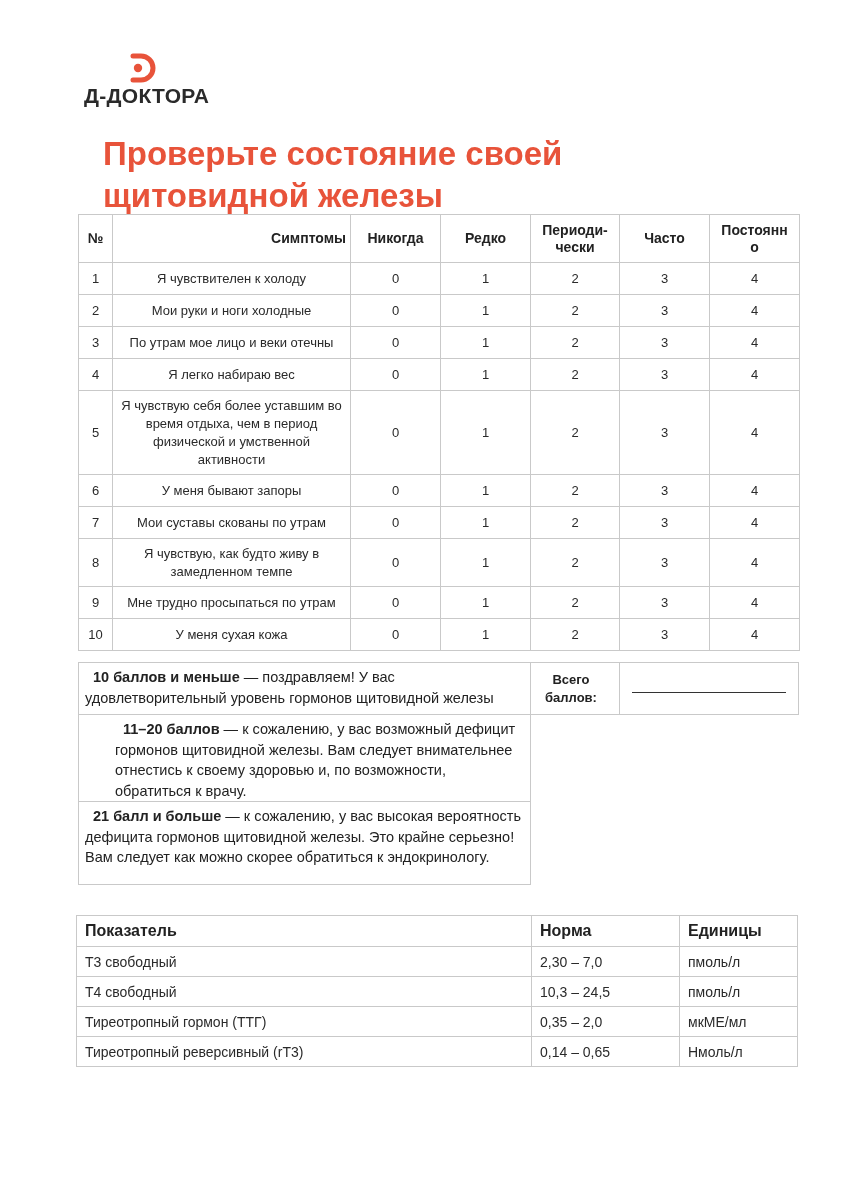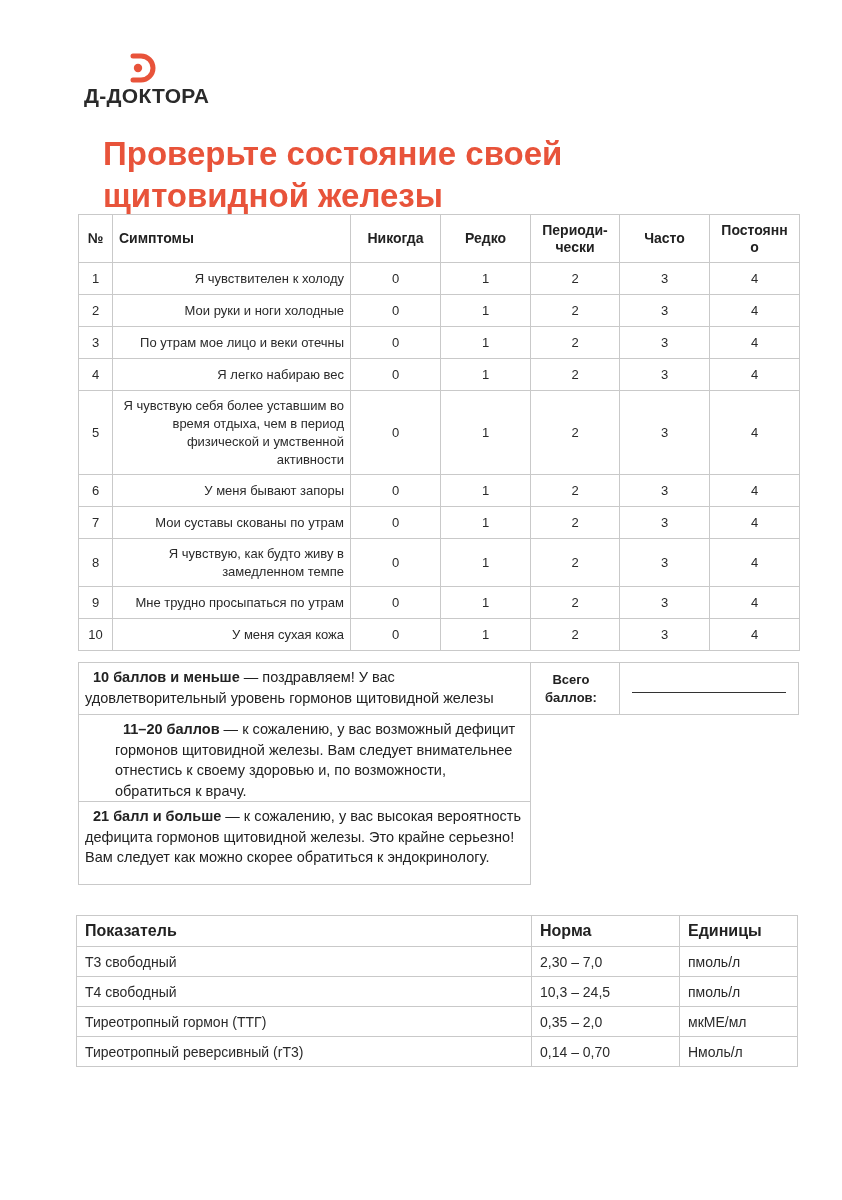--- a/index.html
+++ b/index.html
@@ -8,22 +8,22 @@
   .logo { position:absolute; left:74px; top:52px; display:flex; align-items:center;flex-direction:column; }
   .logo svg { width:30px; height:32px; }
   .logo-text { margin-left:10px; font-weight:bold; font-size:21px; color:#2a2a2a; letter-spacing:0.3px; }
   .title { position:absolute; left:90px; top:120px; width:600px; margin:13px;
            font-weight:bold; font-size:33px; line-height:42px; color:#e8533a; }
   table { border-collapse:collapse; position:absolute; }
   td, th { border:1.5px solid #c9c9c9; }
   .sym { left:78px; top:214px; width:721px; table-layout:fixed; }
   .sym th { font-size:14px; font-weight:bold; color:#222; height:47px; padding:0 4px; line-height:17px; }
   .sym td { font-size:13px; color:#2a2a2a; text-align:center; padding:0 4px; }
-  .sym td.txt { text-align:right; padding:0 6px; line-height:18px; }
-  .sym th.txt { text-align:left; padding-left:6px; }
+  .sym td.txt { text-align:center; padding:0 6px; line-height:18px; }
+  .sym th.txt { text-align:right; padding-left:6px; }
   .r1 td { height:31px; }
   .r4 td { height:83px; }
   .r2 td { height:47px; }
   .legend { position:absolute; left:78px; top:662px; width:721px; }
   .leg-row { position:absolute; left:0; border:1.5px solid #c9c9c9; box-sizing:border-box;
              font-size:14.5px; line-height:20.5px; color:#222; padding:4px 6px; }
   .leg-row b { font-weight:bold;margin-left:8px; }
   .total-label { position:absolute; left:452px; top:0; width:90px; height:53px; box-sizing:border-box;
                  border:1.5px solid #c9c9c9; font-weight:bold; font-size:13px; text-align:center;
                  padding:8px 8px 0 0; line-height:18px; }
@@ -208,17 +208,17 @@
         <td>10,3 – 24,5</td>
         <td>пмоль/л</td>
       </tr>
       <tr>
         <td>Тиреотропный гормон (ТТГ)</td>
         <td>0,35 – 2,0</td>
         <td>мкМЕ/мл</td>
       </tr>
       <tr>
         <td>Тиреотропный реверсивный (rT3)</td>
-        <td>0,14 – 0,70</td>
+        <td>0,14 – 0,65</td>
         <td>Нмоль/л</td>
       </tr>
     </tbody>
 </table>
 
 </body></html>

